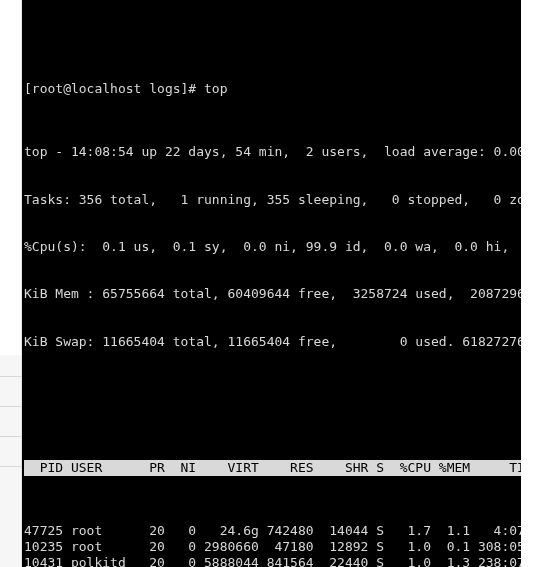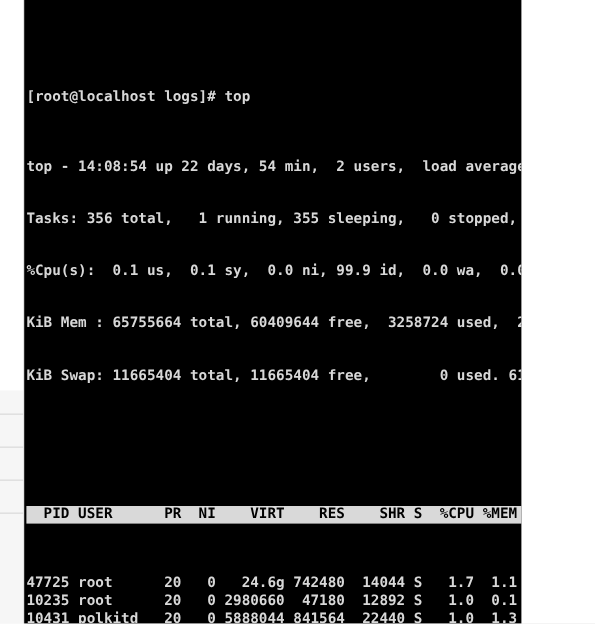--- a/index.html
+++ b/index.html
@@ -48,29 +48,28 @@
     position: absolute;
     top: 0; left: 21px;
     width: 1px; height: 567px;
     background: #e3e3e3;
   }
 
   
   #terminal {
     position: absolute;
     left: 22px; top: 0;
-    width: 452px;
+    width: 499px;
     height: 567px;
     background: #000000;
     color: #d8d8d8;
     font-size: 13px;
     line-height: 15.8px;
     overflow: hidden;
     white-space: pre;
-    font-weight: bold;
   }
   .term-inner {
     padding: 2px 0 0 2px;
   }
 
   .line { white-space: pre; height: 15.8px; }
   .hdr {
     background: #d9d9d9;
     color: #000000;
     display: block;

